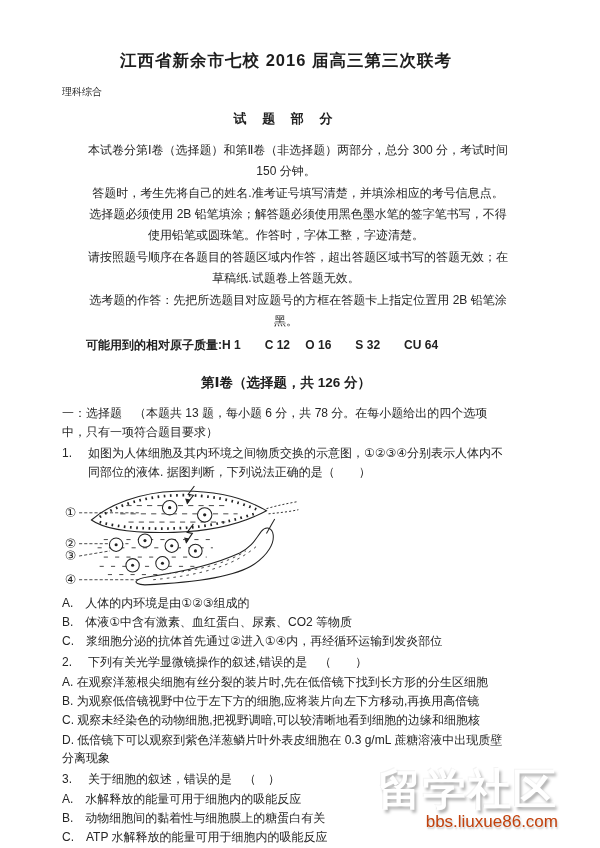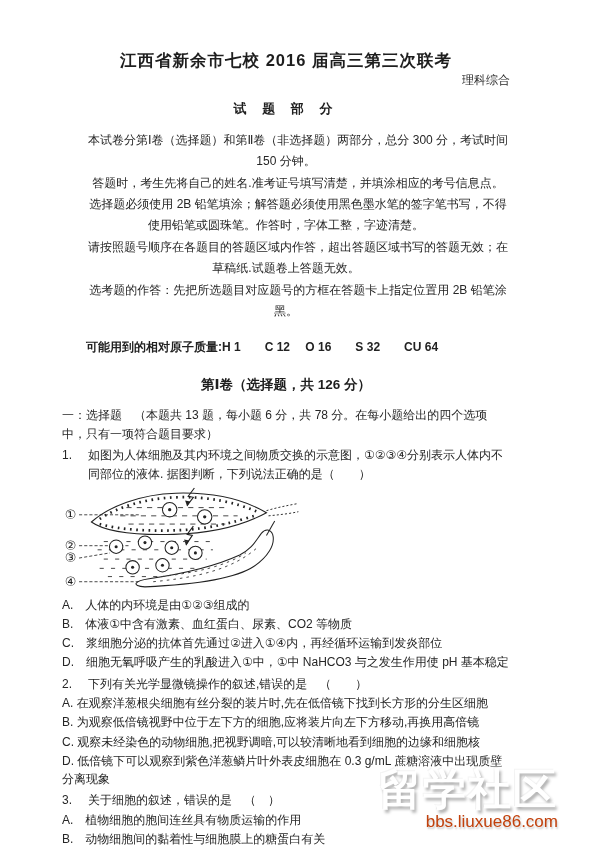--- a/index.html
+++ b/index.html
@@ -1,25 +1,25 @@
 <!DOCTYPE html>
 <html><head>
 <meta charset="utf-8">
 <style>
   html,body{margin:0;padding:0;background:#fff;}
   body{width:600px;height:848px;overflow:hidden;
        font-family:"Liberation Sans","DejaVu Sans",sans-serif;color:#242424;}
   .page{position:relative;width:564px;height:848px;background:#ffffff;overflow:hidden;}
   .content{padding:50px 54px 0 62px;}
   .exam-title{text-align:center;font-size:16.5px;font-weight:bold;letter-spacing:1px;color:#1e1e1e;}
-  .exam-subject{text-align:right;font-size:12px;color:#2a2a2a;}
+  .exam-subject{text-align:left;font-size:10px;margin-top:13px;color:#2a2a2a;}
   .paper-section{text-align:center;font-size:13px;font-weight:bold;letter-spacing:6px;margin-top:11px;color:#1e1e1e;}
   .notices{margin-top:12px;text-align:center;}
   .notices p{margin:0;font-size:12px;line-height:1.78;text-indent:2em;color:#262626;}
-  .atomic{margin-top:17px;font-size:12px;font-weight:bold;text-indent:2em;color:#222;}
+  .atomic{margin-top:5px;font-size:12px;font-weight:bold;text-indent:2em;color:#222;}
   .part1-heading{text-align:center;font-size:13.5px;font-weight:bold;margin-top:20px;color:#1e1e1e;}
   .mcq-intro{margin-top:12px;font-size:12px;line-height:1.55;color:#262626;}
   .qrow{display:flex;margin-top:3px;}
   .qnum{width:26px;flex:0 0 26px;font-size:12px;line-height:1.55;color:#262626;}
   .qstem{flex:1;font-size:12px;line-height:1.55;color:#262626;}
   .diagram-wrap{margin:3px 0 1px 0;}
   .opt{font-size:12px;line-height:1.52;color:#262626;margin-top:1px;}
   .watermark{position:absolute;right:6px;bottom:18px;text-align:right;pointer-events:none;}
   .wm-brand{font-size:43px;font-weight:bold;letter-spacing:2px;color:#ffffff;
             text-shadow:2px 3px 3px #b3b3b3,-1px -1px 0 #f4f4f4;line-height:1;}
@@ -131,36 +131,35 @@
         <text x="2" y="31" font-size="12.5" fill="#1e1e1e">①</text>
         <text x="2" y="61" font-size="12.5" fill="#1e1e1e">②</text>
         <text x="2" y="73" font-size="12.5" fill="#1e1e1e">③</text>
         <text x="2" y="96" font-size="12.5" fill="#1e1e1e">④</text>
       </svg>
     </div>
 
     <div class="opt">A.　人体的内环境是由①②③组成的</div>
     <div class="opt">B.　体液①中含有激素、血红蛋白、尿素、CO2 等物质</div>
     <div class="opt">C.　浆细胞分泌的抗体首先通过②进入①④内，再经循环运输到发炎部位</div>
-    <div class="opt">D.　细胞无氧呼吸产生的乳酸进入①中，①中 NaHCO3 与之发生作用使 pH 基本稳定</div>
 
     <div class="qrow">
       <div class="qnum">2.</div>
       <div class="qstem">下列有关光学显微镜操作的叙述,错误的是　（　　）</div>
     </div>
     <div class="opt">A. 在观察洋葱根尖细胞有丝分裂的装片时,先在低倍镜下找到长方形的分生区细胞</div>
     <div class="opt">B. 为观察低倍镜视野中位于左下方的细胞,应将装片向左下方移动,再换用高倍镜</div>
     <div class="opt">C. 观察未经染色的动物细胞,把视野调暗,可以较清晰地看到细胞的边缘和细胞核</div>
     <div class="opt">D. 低倍镜下可以观察到紫色洋葱鳞片叶外表皮细胞在 0.3 g/mL 蔗糖溶液中出现质壁分离现象</div>
 
     <div class="qrow">
       <div class="qnum">3.</div>
       <div class="qstem">关于细胞的叙述，错误的是　（　）</div>
     </div>
-    <div class="opt">A.　植物细胞的胞间连丝具有物质运输的作用</div>
+    <div class="opt">A.　水解释放的能量可用于细胞内的吸能反应</div>
     <div class="opt">B.　动物细胞间的黏着性与细胞膜上的糖蛋白有关</div>
     <div class="opt">C.　ATP 水解释放的能量可用于细胞内的吸能反应</div>
 
   </div>
 
   <div class="watermark">
     <div class="wm-brand">留学社区</div>
     <div class="wm-url">bbs.liuxue86.com</div>
   </div>
 </div>

